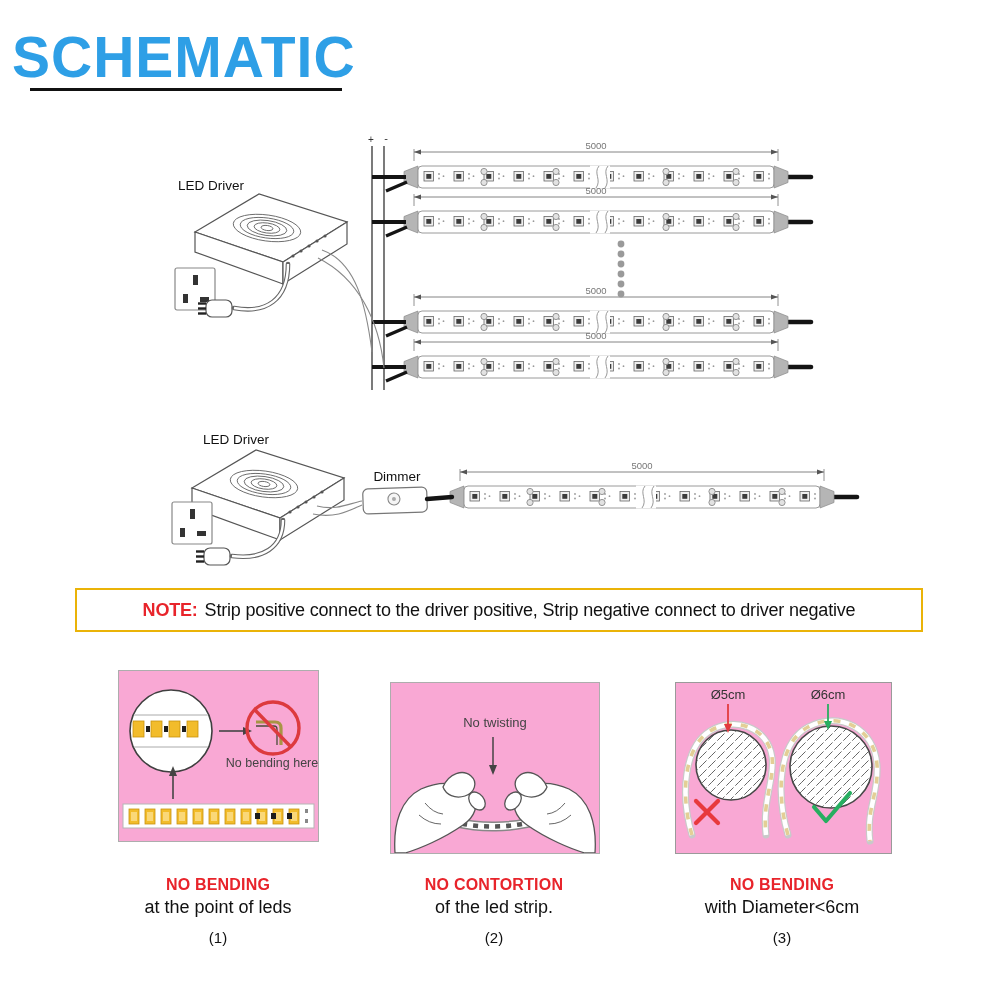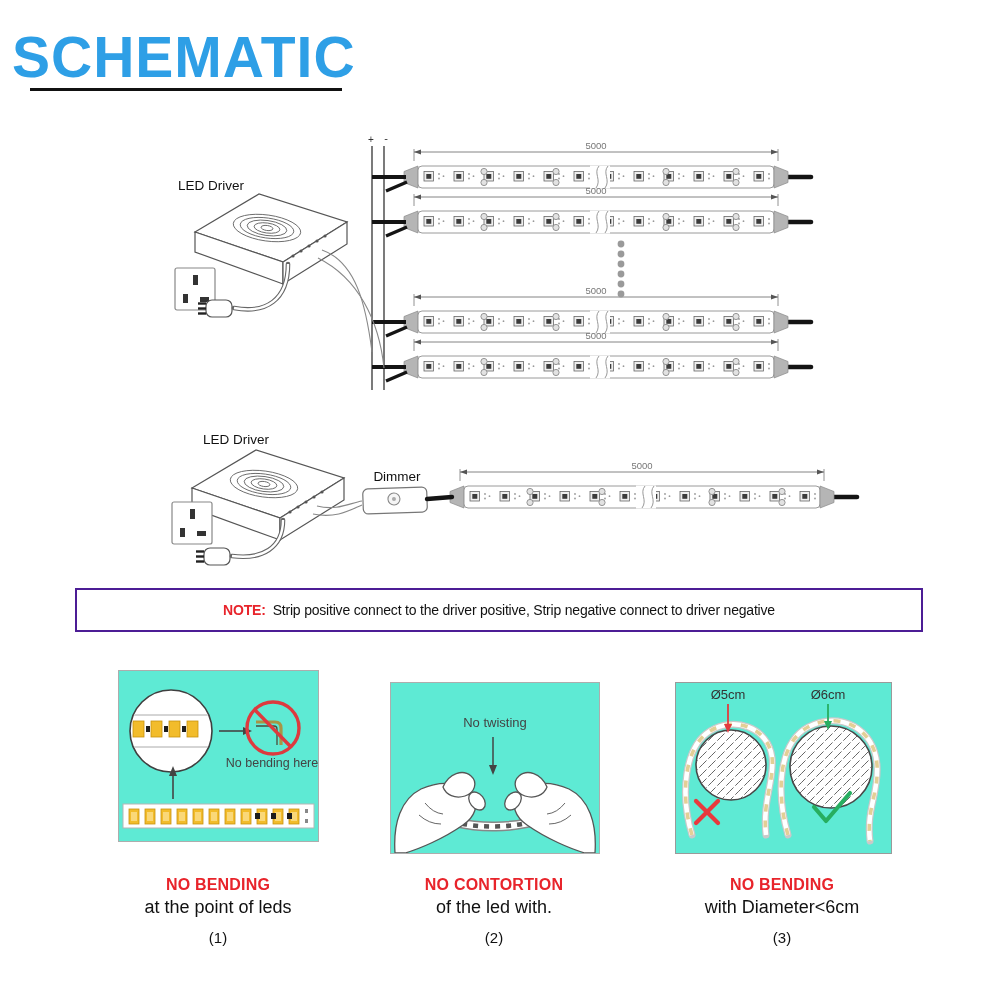--- a/index.html
+++ b/index.html
@@ -2,25 +2,25 @@
 <html><head>
 <meta charset="utf-8">
 <style>
   html,body{margin:0;padding:0;background:#fff;}
   body{width:1000px;height:1000px;position:relative;font-family:"Liberation Sans",sans-serif;overflow:hidden;}
   .abs{position:absolute;}
   
   #page-title{left:12px;top:24px;font-size:57px;font-weight:bold;color:#2E9FE6;letter-spacing:1px;}
   #title-underline{left:30px;top:88px;width:312px;height:3px;background:#111;}
   
-  #note-box{left:75px;top:588px;width:844px;height:40px;border:2px solid #4c1d95;background:#fff;
-            display:flex;align-items:center;justify-content:center;font-size:14px;letter-spacing:-0.2px;color:#111;}
+  #note-box{left:75px;top:588px;width:844px;height:40px;border:2px solid #eab308;background:#fff;
+            display:flex;align-items:center;justify-content:center;font-size:18px;letter-spacing:-0.2px;color:#111;}
   #note-box .note-label{color:#E8242B;font-weight:bold;margin-right:7px;}
   
-  .panel{background:#5eead4;}
+  .panel{background:#f9a8d4;}
   #panel1{left:118px;top:670px;width:199px;height:170px;border:1px solid #ADADAD;}
   #panel2{left:390px;top:682px;width:208px;height:170px;border:1px solid #ADADAD;}
   #panel3{left:675px;top:682px;width:215px;height:170px;border:1px solid #9A9A9A;}
   .panel svg{display:block;}
   
   .caption{top:876px;width:240px;text-align:center;}
   #cap1{left:98px;} #cap2{left:374px;} #cap3{left:662px;}
   .cap-head{font-size:16px;font-weight:bold;color:#E8242B;letter-spacing:0.2px;}
   .cap-sub{font-size:18px;color:#111;margin-top:3px;}
   .cap-idx{font-size:15px;color:#111;margin-top:11px;}
@@ -294,20 +294,20 @@
   </svg>
 </div>
 
 <div class="abs caption" id="cap1">
   <div class="cap-head">NO BENDING</div>
   <div class="cap-sub">at the point of leds</div>
   <div class="cap-idx">(1)</div>
 </div>
 <div class="abs caption" id="cap2">
   <div class="cap-head">NO CONTORTION</div>
-  <div class="cap-sub">of the led with.</div>
+  <div class="cap-sub">of the led strip.</div>
   <div class="cap-idx">(2)</div>
 </div>
 <div class="abs caption" id="cap3">
   <div class="cap-head">NO BENDING</div>
   <div class="cap-sub">with Diameter&lt;6cm</div>
   <div class="cap-idx">(3)</div>
 </div>
 
 </body></html>

